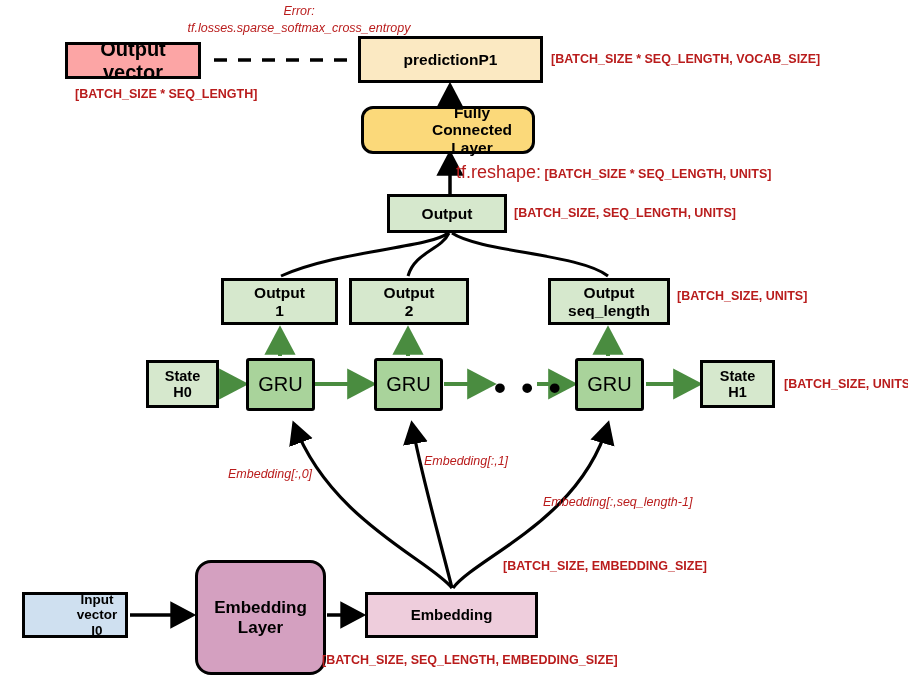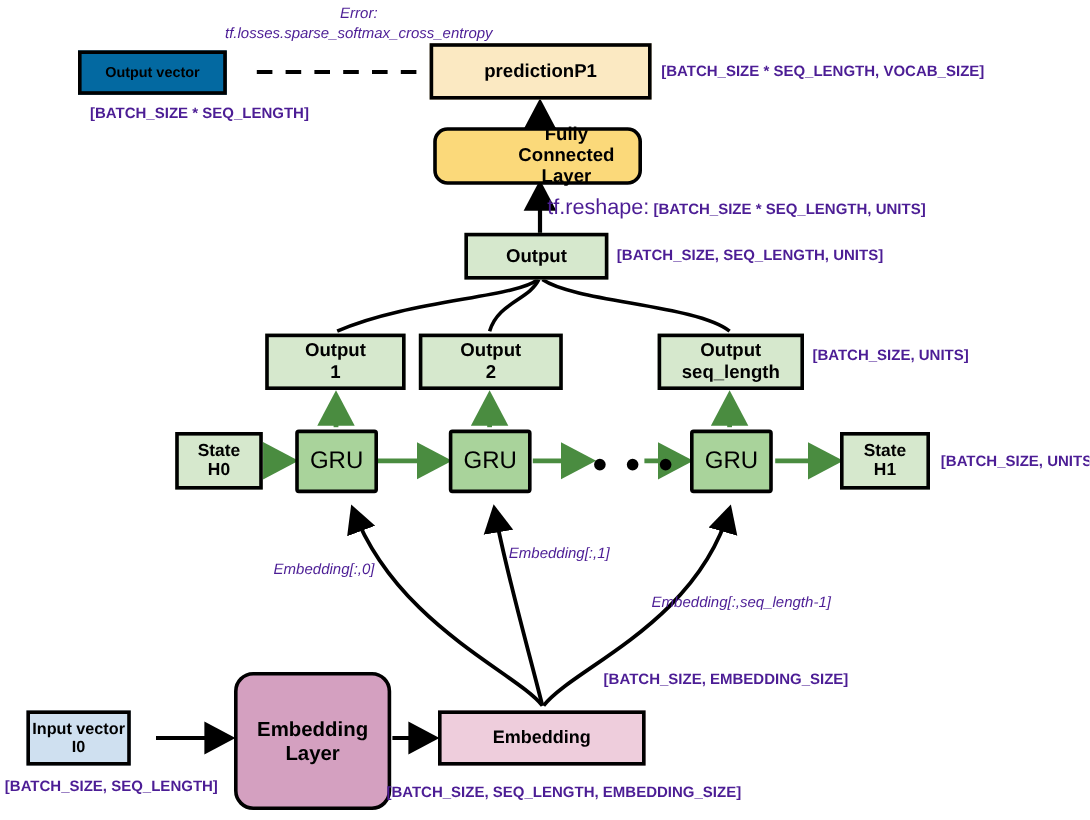--- a/index.html
+++ b/index.html
@@ -40,21 +40,21 @@
   .node.gru {
     border-radius: 3px;
     font-weight: normal;
     font-size: 20px;
   }
   .lbl {
     position: absolute;
     font-family: "Liberation Sans", sans-serif;
     font-size: 12.5px;
     font-weight: bold;
-    color: #4c1d95;
+    color: #b91c1c;
     white-space: nowrap;
     z-index: 3;
   }
   .lbl.italic {
     font-style: italic;
     font-weight: normal;
     font-size: 12.5px;
   }
   .lbl.mixed .bold { font-weight: bold; }
   .lbl.mixed .norm { font-weight: normal; font-size: 18px; }
@@ -113,21 +113,21 @@
 
     <line x1="130" y1="615" x2="192" y2="615" stroke="#000000" stroke-width="3.5" marker-end="url(#arrowBlack)"></line>
     <line x1="327" y1="615" x2="362" y2="615" stroke="#000000" stroke-width="3.5" marker-end="url(#arrowBlack)"></line>
   </svg>
 
   <div class="lbl italic center" style="left:186px; top:3px; width:226px; text-align:center; line-height:1.35;">
     <div>Error:</div>
     <div>tf.losses.sparse_softmax_cross_entropy</div>
   </div>
 
-  <div class="node" style="left:65px; top:42px; width:124px; height:37px; background:#0369a1; font-size:12px;">
+  <div class="node" style="left:65px; top:42px; width:136px; height:37px; background:#fca5a5; font-size:20px;">
     <span>Output vector</span>
   </div>
   <div class="lbl" style="left:75px; top:87px;">
     <span>[BATCH_SIZE * SEQ_LENGTH]</span>
   </div>
 
   <div class="node" style="left:358px; top:36px; width:185px; height:47px; background:#fbe9c2; font-size:15.5px; flex-direction:row;">
     <span>prediction</span>
     <span>P1</span>
   </div>
@@ -200,26 +200,23 @@
   <div class="lbl italic" style="left:424px; top:454px;">
     <span>Embedding[:,1]</span>
   </div>
   <div class="lbl italic" style="left:543px; top:495px;">
     <span>Embedding[:,seq_length-1]</span>
   </div>
   <div class="lbl" style="left:470px; top:559px;padding-left:33px;">
     <span>[BATCH_SIZE, EMBEDDING_SIZE]</span>
   </div>
 
-  <div class="node" style="left:22px; top:592px; width:87px; height:46px; background:#cfe0f0; font-size:13.5px; flex-direction:column;">
+  <div class="node" style="left:22px; top:592px; width:106px; height:46px; background:#cfe0f0; font-size:13.5px; flex-direction:column;padding-left:44px;">
     <span>Input vector</span>
     <span>I0</span>
-  </div>
-  <div class="lbl" style="left:4px; top:648px;">
-    <span>[BATCH_SIZE,  SEQ_LENGTH]</span>
   </div>
 
   <div class="node rounded" style="left:195px; top:560px; width:131px; height:115px; background:#d4a0c0; font-size:17px; flex-direction:column; border-radius:16px;">
     <span>Embedding</span>
     <span>Layer</span>
   </div>
 
   <div class="node" style="left:365px; top:592px; width:173px; height:46px; background:#eecddc; font-size:15px;">
     <span>Embedding</span>
   </div>

